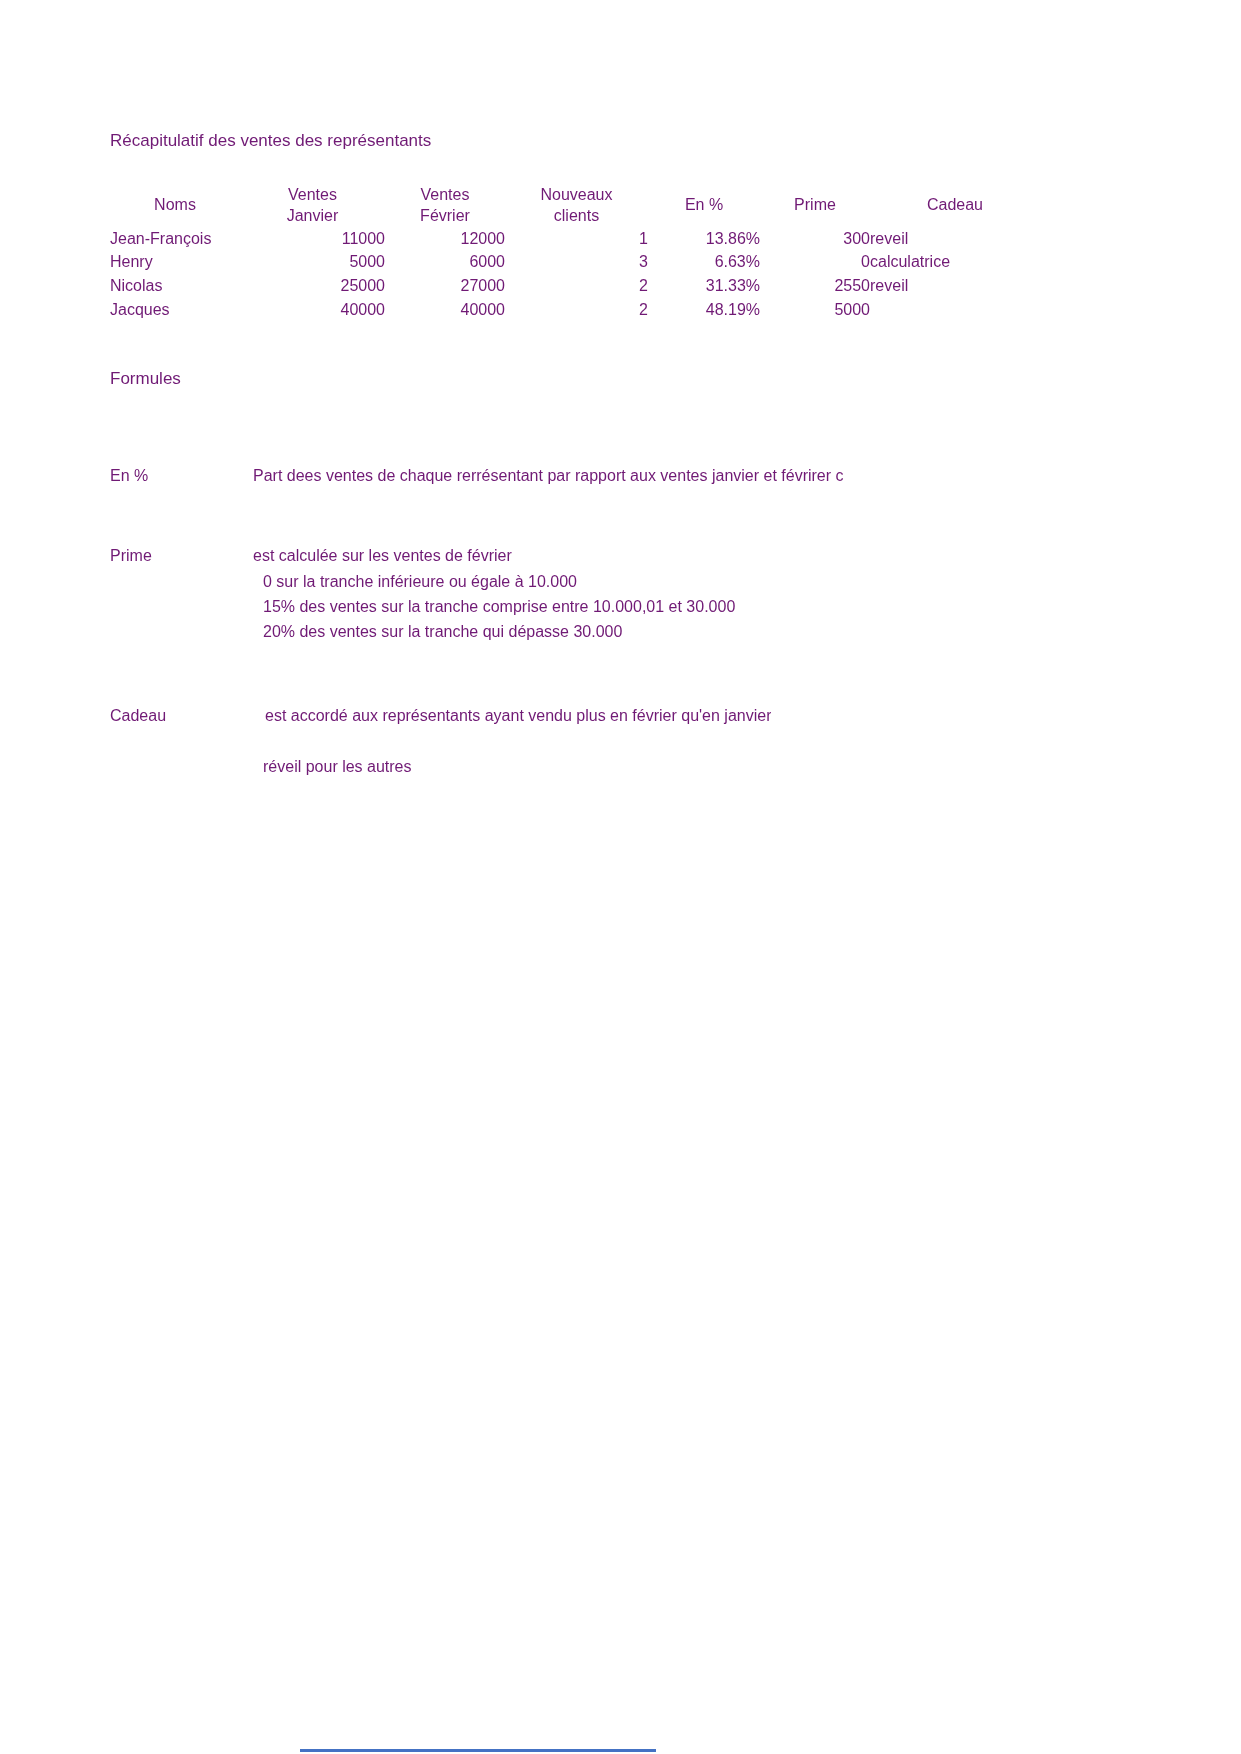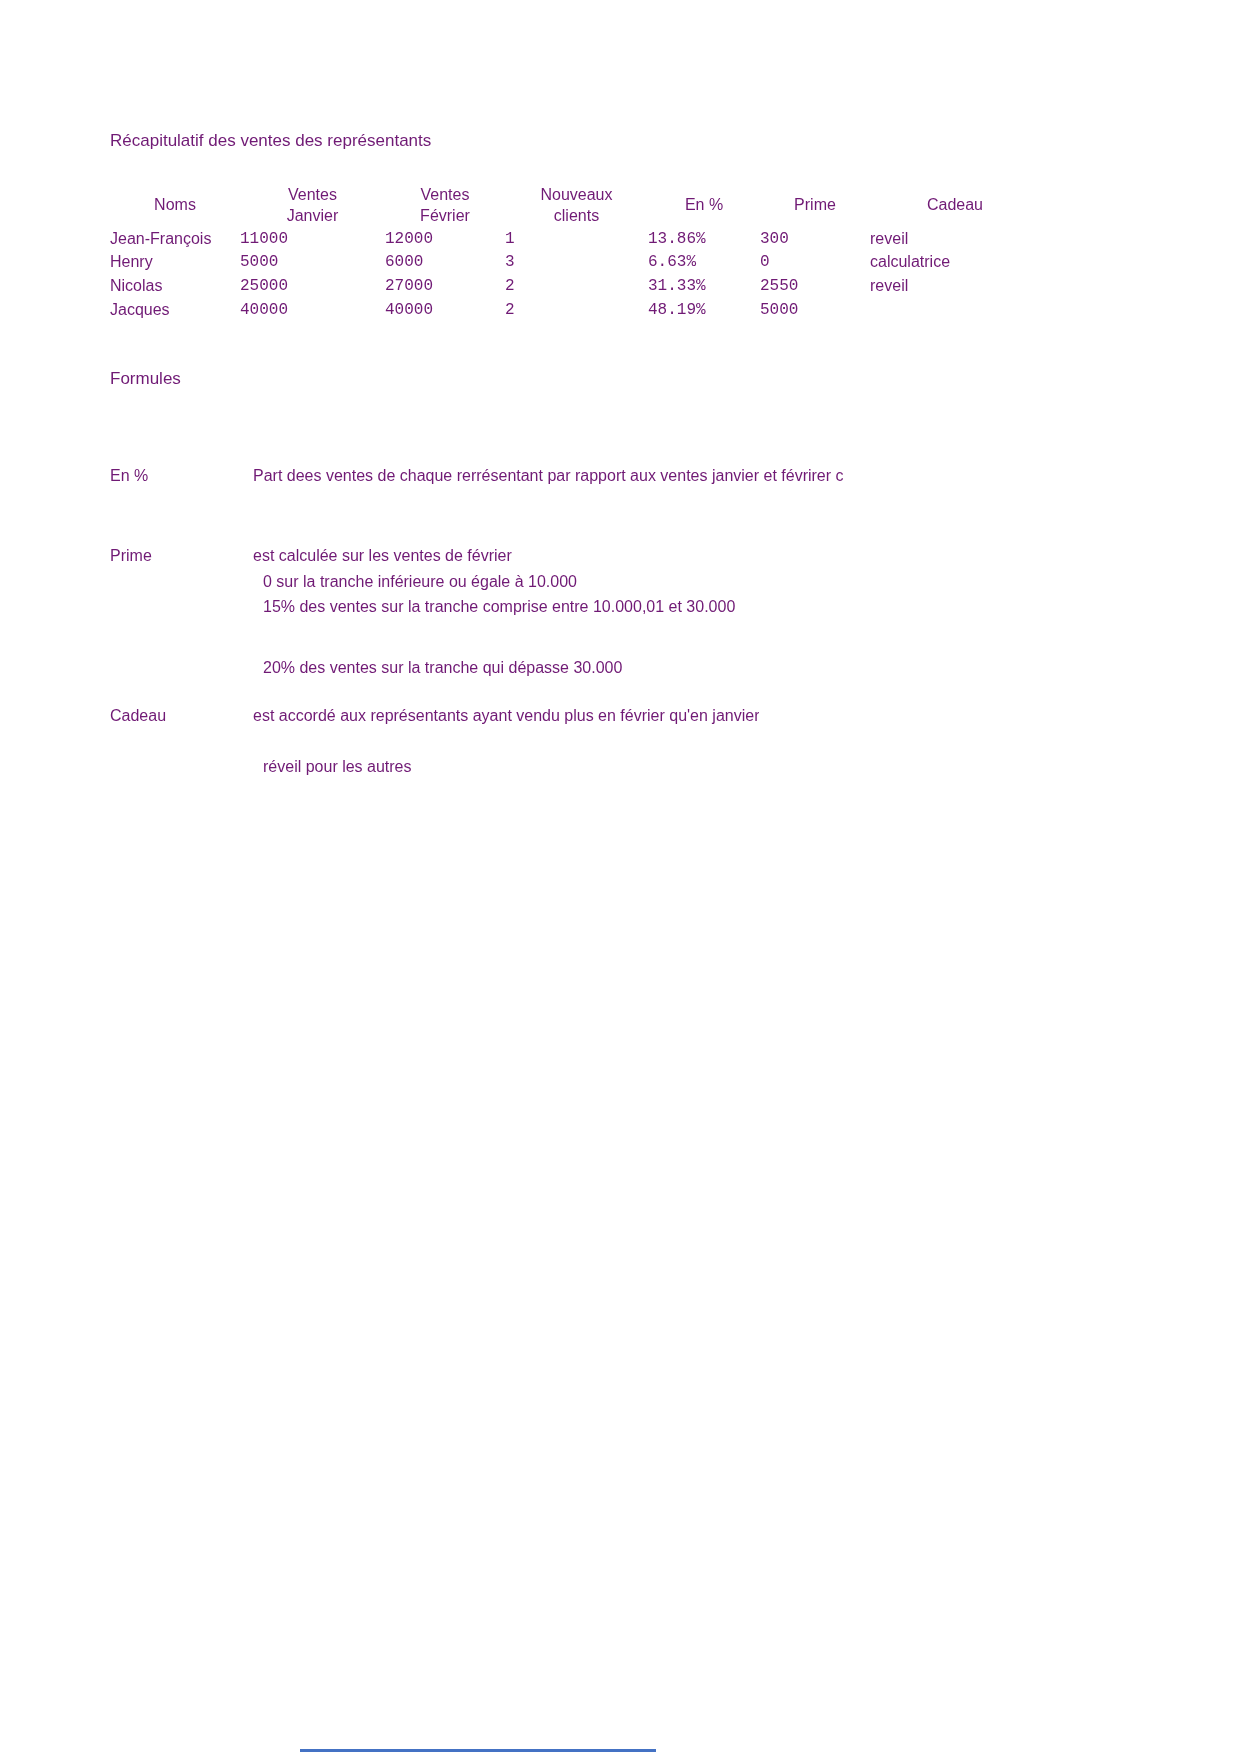--- a/index.html
+++ b/index.html
@@ -41,21 +41,21 @@
   }
   table.sales tbody td { height: 23.6px; vertical-align: middle; }
   .col-a { width: 130px; }
   .col-b { width: 145px; }
   .col-c { width: 120px; }
   .col-d { width: 143px; }
   .col-e { width: 112px; }
   .col-f { width: 110px; }
   .col-g { width: 170px; }
   td.nom   { text-align: left; }
-  td.num   { padding-right: 3px; font-family: Liberation Mono, monospace; }
+  td.num   { text-align: right; padding-right: 3px; }
   td.gift  { text-align: left;  padding-left: 5px; }
   .section-heading {
     position: absolute;
     left: 110px;
     top: 369px;
     font-size: 17px;
     font-weight: normal;
     white-space: nowrap;
   }
   .f-label {
@@ -148,21 +148,21 @@
 
   <div class="section-heading">Formules</div>
 
   <div class="f-label" style="top:467px;">En %</div>
   <div class="f-line" style="left:253px; top:467px; width:792px;">Part dees ventes de chaque rerrésentant par rapport aux ventes janvier et févrirer c</div>
 
   <div class="f-label" style="top:547px;">Prime</div>
   <div class="f-line" style="left:253px; top:547px;">est calculée sur les ventes de février</div>
   <div class="f-line" style="left:263px; top:573px;">0 sur la tranche inférieure ou égale à 10.000</div>
   <div class="f-line" style="left:263px; top:598px;">15% des ventes sur la tranche comprise entre 10.000,01 et 30.000</div>
-  <div class="f-line" style="left:263px; top:623px;margin-top:36px;">20% des ventes sur la tranche qui dépasse 30.000</div>
+  <div class="f-line" style="left:263px; top:623px;">20% des ventes sur la tranche qui dépasse 30.000</div>
 
   <div class="f-label" style="top:707px;">Cadeau</div>
-  <div class="f-line" style="left:253px; top:707px;">est accordé aux représentants ayant vendu plus en février qu'en janvier</div>
+  <div class="f-line" style="left:265px; top:707px;">est accordé aux représentants ayant vendu plus en février qu'en janvier</div>
   <div class="f-line" style="left:263px; top:758px;text-align:right;">réveil pour les autres</div>
 
   <div class="footer-rule" style="background: rgb(68, 114, 196);"></div>
 
 </div>
 
 </body></html>

